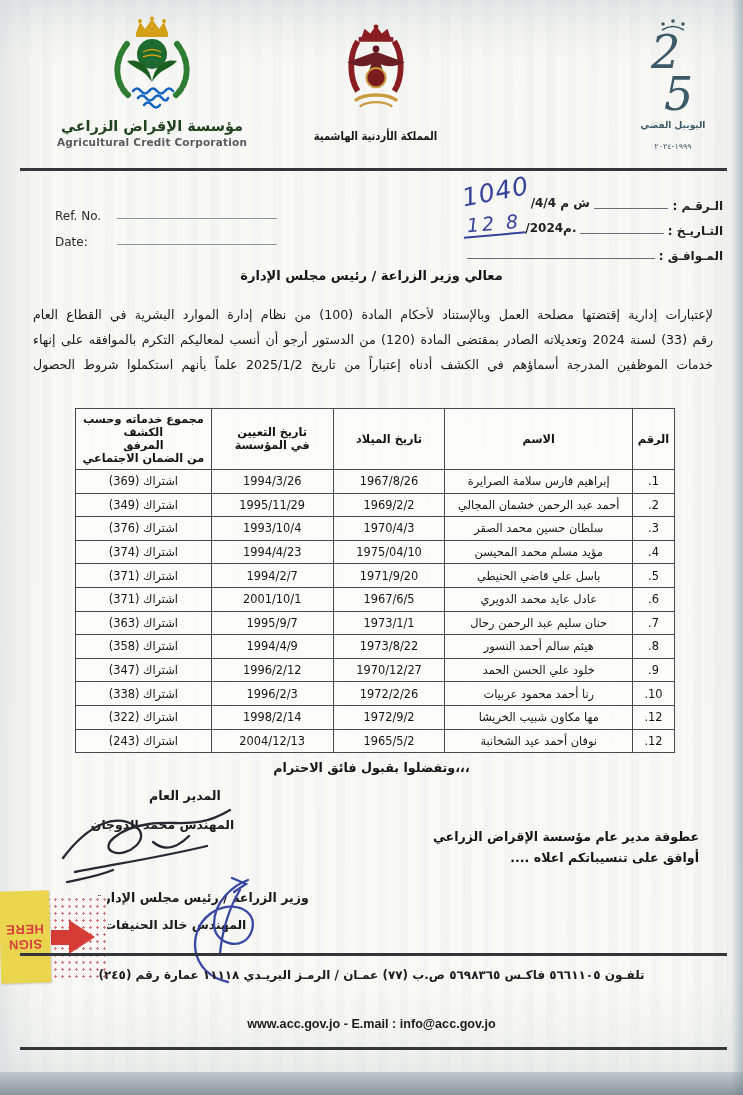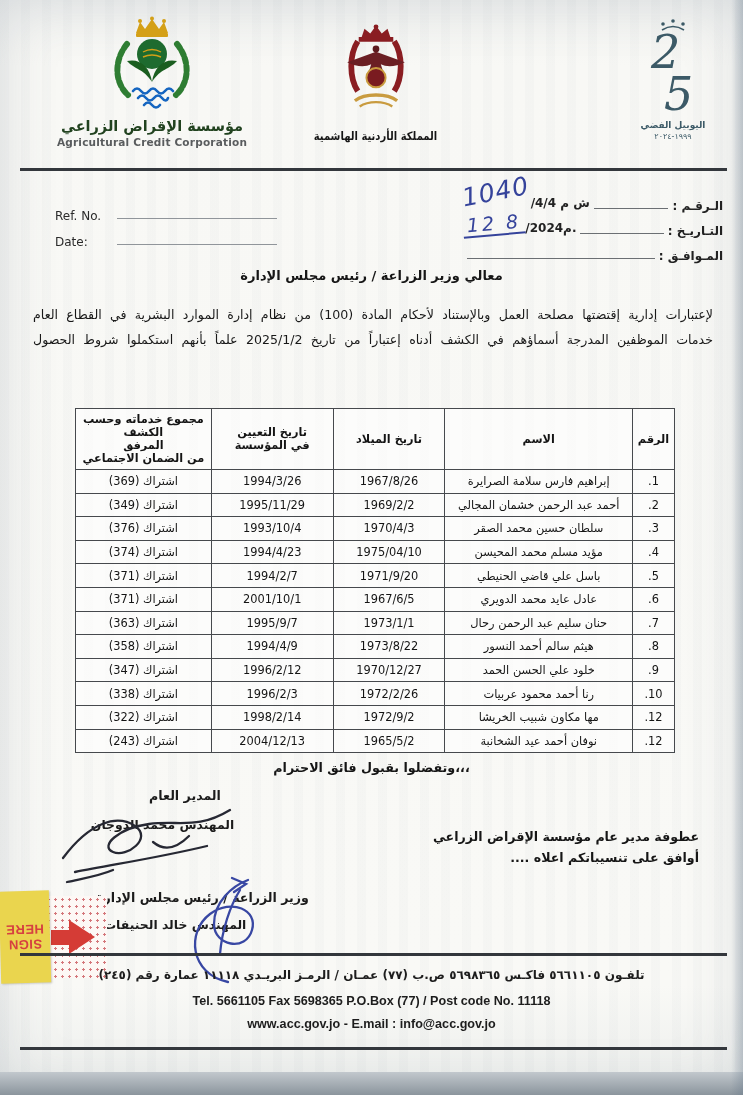--- a/index.html
+++ b/index.html
@@ -13,21 +13,21 @@
   .bottom-band{position:absolute;left:0;right:0;top:1072px;height:23px;background:linear-gradient(180deg,#c2c8cd 0,#8b959d 100%);}
 
   
   .acc-logo{position:absolute;left:52px;top:16px;width:200px;text-align:center;}
   .acc-ar{font-size:14.5px;font-weight:bold;color:#21421f;margin-top:2px;}
   .acc-en{font-size:10.5px;font-weight:bold;color:#595c5e;margin-top:2px;letter-spacing:0.2px;}
   .arms{position:absolute;left:298px;top:22px;width:155px;text-align:center;}
   .arms-caption{font-size:10px;font-weight:bold;color:#151515;margin-top:8px;letter-spacing:-0.3px;transform:scaleY(1.15);}
   .jubilee{position:absolute;right:18px;top:18px;width:104px;text-align:center;color:#3c5a67;}
   .j-label{font-size:9px;font-weight:bold;direction:rtl;margin-top:-2px;}
-  .j-years{font-size:8px;direction:rtl;margin-top:2px;letter-spacing:1px;}
+  .j-years{font-size:8px;direction:rtl;margin-top:12px;letter-spacing:1px;}
 
   .rule{position:absolute;left:20px;right:16px;background:#33373c;}
   .rule-top{top:168px;height:3px;}
   .rule-mid{top:953px;height:2.5px;}
   .rule-bot{top:1047px;height:2.5px;}
 
   
   .ref-en{position:absolute;left:55px;top:197px;font-size:12px;color:#2a2a2a;}
   .ref-en .row{display:flex;align-items:flex-end;height:26px;}
   .ref-en .lbl{width:62px;}
@@ -171,20 +171,21 @@
     <div class="row">
       <span class="lbl">المـوافـق :</span>
       <span class="fill"></span>
     </div>
   </div>
 
   <div class="addressee">معالي وزير الزراعة / رئيس مجلس الإدارة</div>
 
   <div class="body-text">
     <div class="just">لإعتبارات إدارية إقتضتها مصلحة العمل وبالإستناد لأحكام المادة (100) من نظام إدارة الموارد البشرية في القطاع العام</div>
+    <div class="just">رقم (33) لسنة 2024 وتعديلاته الصادر بمقتضى المادة (120) من الدستور أرجو أن أنسب لمعاليكم التكرم بالموافقه على إنهاء</div>
     <div class="just">خدمات الموظفين المدرجة أسماؤهم في الكشف أدناه إعتباراً من تاريخ 2025/1/2 علماً بأنهم استكملوا شروط الحصول</div>
   </div>
 
   <table class="emp">
     <colgroup>
       <col style="width:42px">
         <col style="width:188px">
         <col style="width:112px">
         <col style="width:122px">
         <col style="width:136px">
@@ -326,19 +327,18 @@
       <div class="stick-text">
         <div>SIGN</div>
         <div>HERE</div>
       </div>
     </div>
   </div>
 
   <div class="rule rule-mid"></div>
 
   <div class="footer-ar">تلفـون ٥٦٦١١٠٥ فاكـس ٥٦٩٨٣٦٥ ص.ب (٧٧) عمـان / الرمـز البريـدي ١١١١٨ عمارة رقم (٢٤٥)</div>
-  <div class="footer-en">Tel. 5661105 Fax 5698365 P.O.Box (77) / Post code No. 11118</div>
   <div class="footer-web">www.acc.gov.jo -  E.mail : info@acc.gov.jo</div>
 
   <div class="rule rule-bot"></div>
   <div class="bottom-band"></div>
   <div class="edge-right"></div>
 </div>
 
 </body></html>

